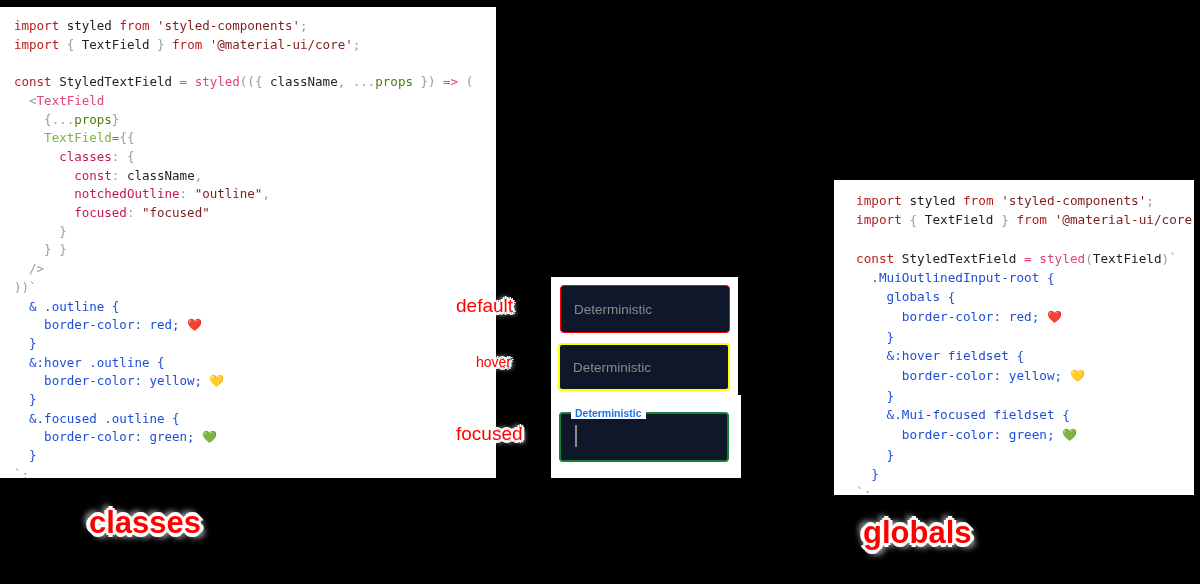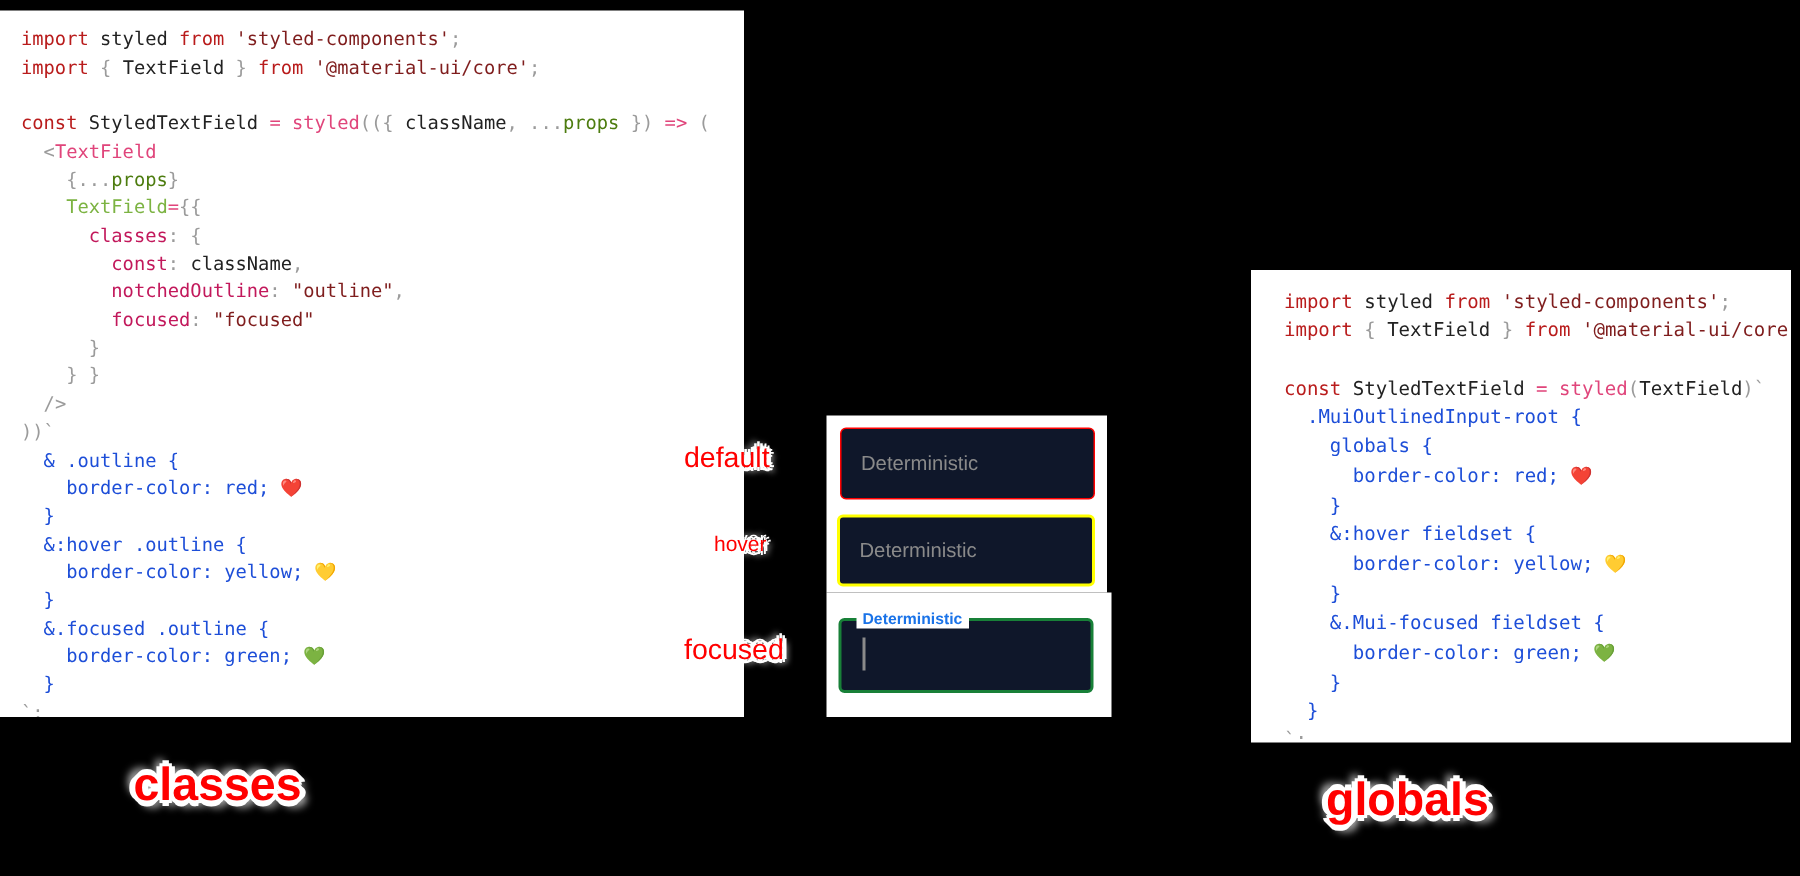--- a/index.html
+++ b/index.html
@@ -149,21 +149,21 @@
     white-space: nowrap;
     font-size: 31px;
     text-shadow:
       -2px -2px 0 #ffffff,  2px -2px 0 #ffffff,
       -2px  2px 0 #ffffff,  2px  2px 0 #ffffff,
       -4px  0   0 #ffffff,  4px  0   0 #ffffff,
        0   -4px 0 #ffffff,  0    4px 0 #ffffff,
       -4px -4px 6px #ffffff, 4px 4px 6px #ffffff;
   }
   #label-classes { left: 89px;  top: 505px; }
-  #label-globals { left: 884px; top: 515px; }
+  #label-globals { left: 863px; top: 515px; }
 </style>
 </head>
 <body>
 
 <div class="code-panel" id="panel-classes">
   <div class="code"><span class="t-kw">import</span> <span class="t-plain">styled</span> <span class="t-kw">from</span> <span class="t-str">'styled-components'</span><span class="t-punc">;</span>
 <span class="t-kw">import</span> <span class="t-punc">{</span> <span class="t-plain">TextField</span> <span class="t-punc">}</span> <span class="t-kw">from</span> <span class="t-str">'@material-ui/core'</span><span class="t-punc">;</span>
 
 <span class="t-kw">const</span> <span class="t-plain">StyledTextField</span> <span class="t-op">=</span> <span class="t-fn">styled</span><span class="t-punc">((</span><span class="t-punc">{</span> <span class="t-plain">className</span><span class="t-punc">,</span> <span class="t-punc">...</span><span class="t-var">props</span> <span class="t-punc">})</span> <span class="t-arrow">=&gt;</span> <span class="t-punc">(</span>
   <span class="t-punc">&lt;</span><span class="t-tag">TextField</span>

